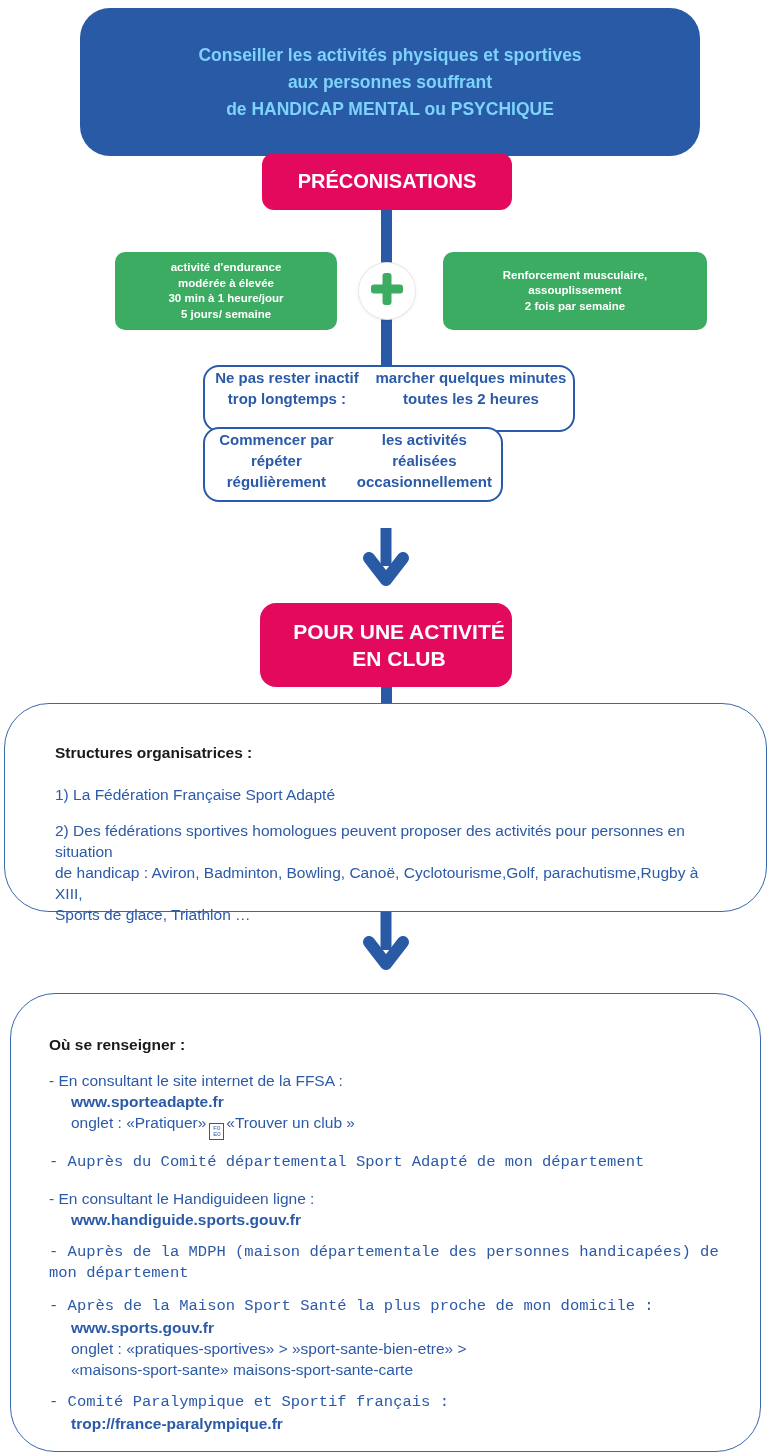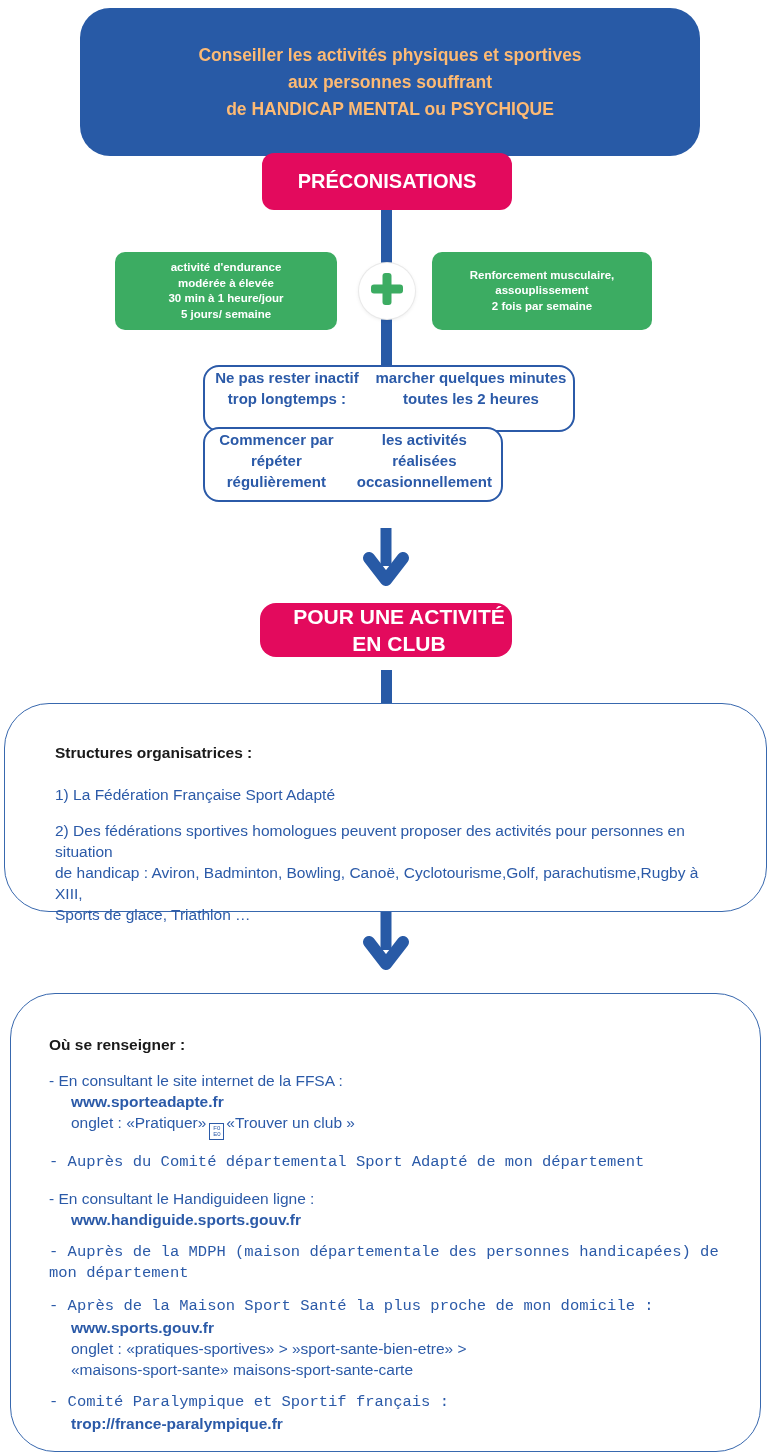--- a/index.html
+++ b/index.html
@@ -10,48 +10,48 @@
     background: #ffffff;
     font-family: "Liberation Sans", sans-serif;
     overflow: hidden;
   }
   .abs { position: absolute; box-sizing: border-box; }
 
   
   .header-box {
     left: 80px; top: 8px; width: 620px; height: 148px;
     background: #285AA6; border-radius: 30px;
-    color: #fdba74; font-weight: bold; font-size: 17.5px; line-height: 27px;
+    color: #7dd3fc; font-weight: bold; font-size: 17.5px; line-height: 27px;
     text-align: center;
     display: flex; flex-direction: column; justify-content: center;
   }
 
   
   .pill {
     background: #E30A5D; color: #ffffff; font-weight: bold; text-align: center;
     display: flex; flex-direction: column; justify-content: center; align-items: center;
   }
   .preco { left: 262px; top: 153px; width: 250px; height: 57px; font-size: 20px; border-radius: 12px; }
-  .club  { left: 260px; top: 603px; width: 252px; height: 54px; font-size: 21px; line-height: 27px; border-radius: 16px; padding-left: 26px; }
+  .club  { left: 260px; top: 603px; width: 252px; height: 84px; font-size: 21px; line-height: 27px; border-radius: 16px; padding-left: 26px; }
 
   
   .vline { position: absolute; width: 11px; background: #285AA6; left: 381px; }
   .seg-a { top: 208px; height: 158px; }
   .seg-b { top: 430px; height: 25px; }
   .seg-c { top: 670px; height: 34px; }
 
   
   .green-box {
     background: #3CAC62; border-radius: 10px;
     color: #ffffff; font-weight: bold; font-size: 11.5px; line-height: 15.5px;
     text-align: center;
     display: flex; flex-direction: column; justify-content: center;
   }
   .gb-left  { left: 115px; top: 252px; width: 222px; height: 78px; }
-  .gb-right { left: 432px; top: 252px; width: 220px; height: 78px; text-align: center; }
+  .gb-right { left: 443px; top: 252px; width: 264px; height: 78px; text-align: center; }
 
   
   .plus-circle {
     left: 359px; top: 263px; width: 56px; height: 56px; border-radius: 50%;
     background: #ffffff;
     box-shadow: 0 0 0 1px #e9e9e9, 0 1px 4px rgba(0,0,0,0.10);
     display: flex; align-items: center; justify-content: center;
   }
 
   

